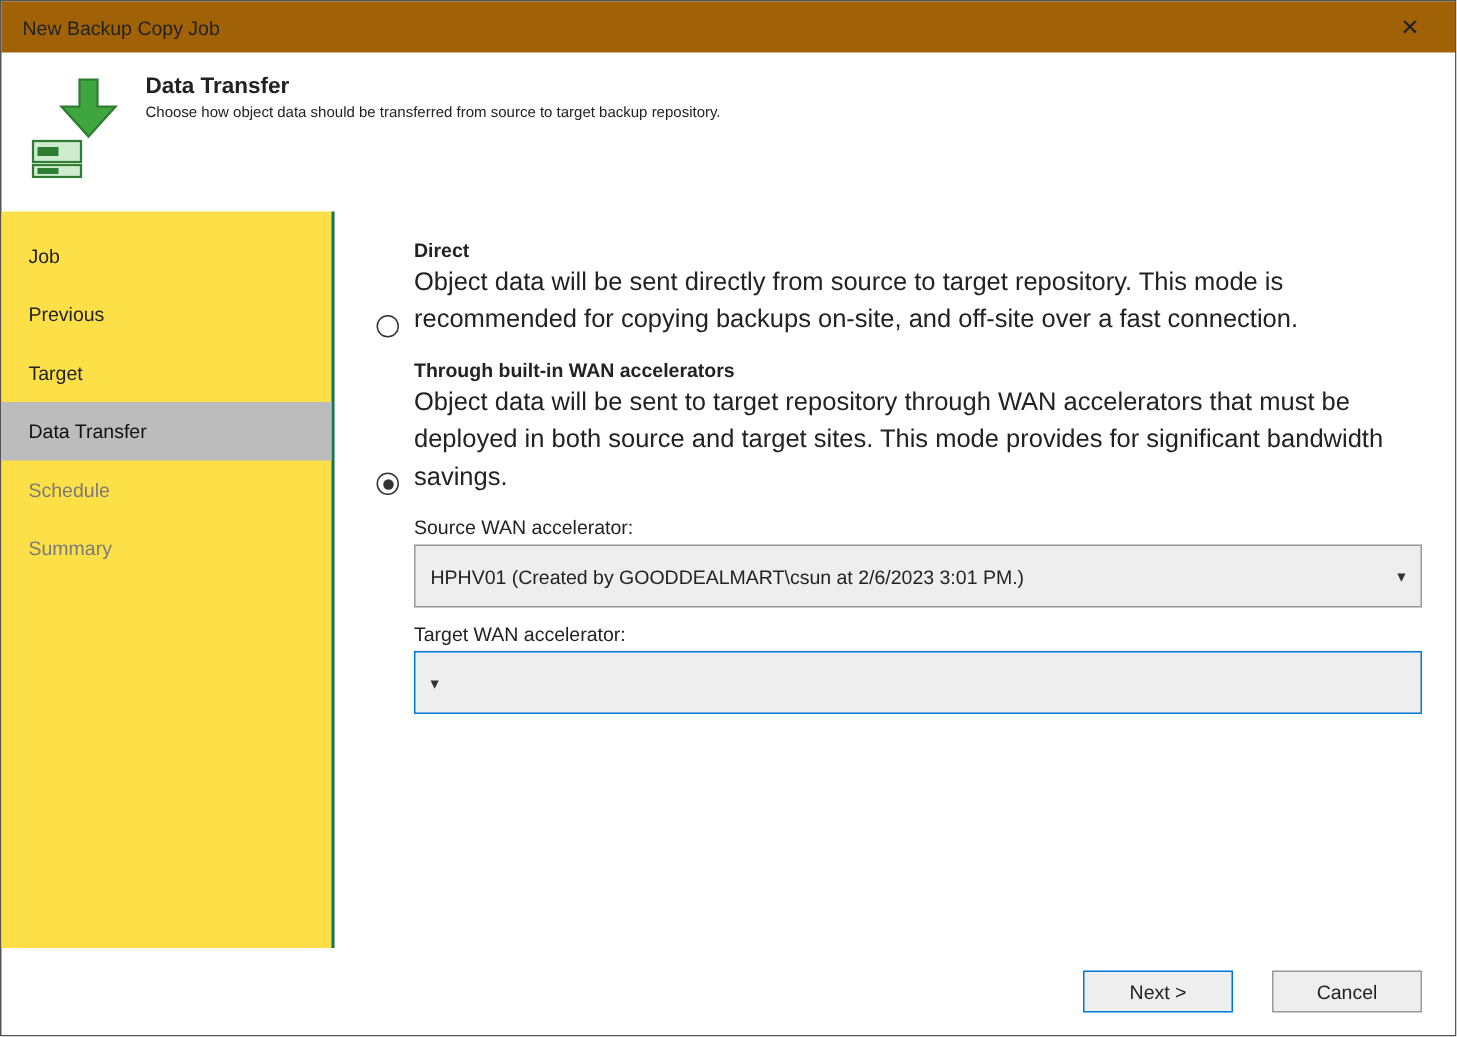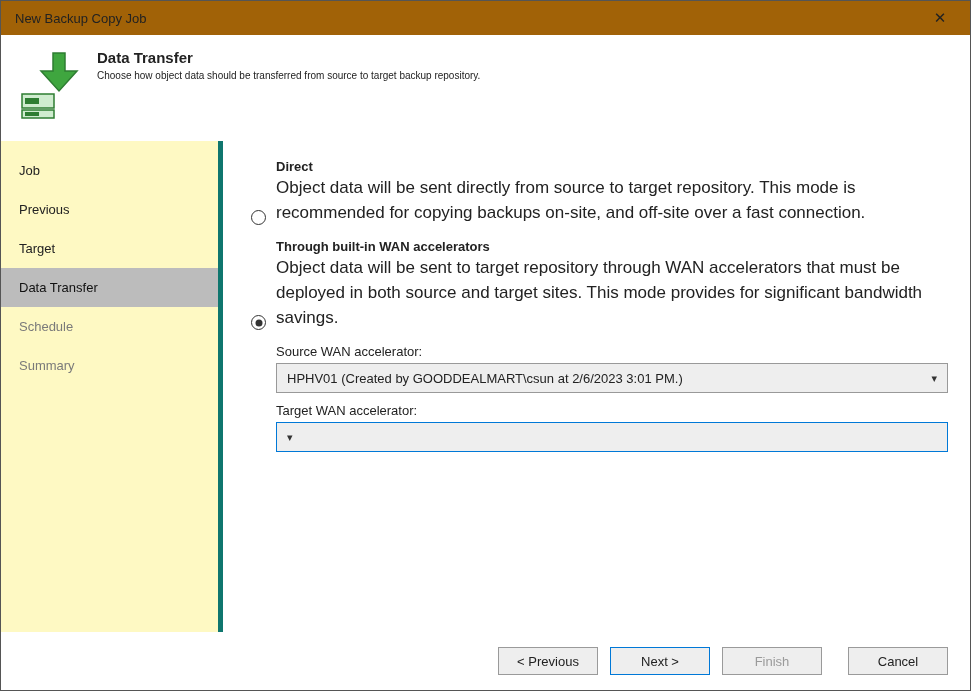--- a/index.html
+++ b/index.html
@@ -52,22 +52,22 @@
     margin: 0;
     font-size: 10px;
   }
   .body {
     flex: 1;
     display: flex;
     min-height: 0;
   }
   .sidebar {
     width: 222px;
-    background: #fef9c3;
-    border-right: 5px solid #0f766e;
+    background: #fde047;
+    border-right: 2px solid #0f766e;
     padding-top: 10px;
   }
   .sidebar-item {
     padding: 12px 18px;
     font-size: 13px;
     color: #222;
     cursor: default;
   }
   .sidebar-item.active {
     background: #bcbcbc;
@@ -118,21 +118,21 @@
     margin: 10px 0 10px 25px;
   }
   .field-label {
     font-size: 13px;
     margin-bottom: 4px;
   }
   .select {
     display: flex;
     align-items: center;
     justify-content: space-between;
-    height: 30px;
+    height: 42px;
     padding: 0 10px;
     font-size: 13px;
     border: 1px solid #999;
     background: #eeeeee;
   }
   .select.focus {
     border: 1.6px solid #0078d7;
   }
   .chevron {
     font-size: 11px;
@@ -236,19 +236,17 @@
         <div class="field-label">Target WAN accelerator:</div>
         <div class="select focus">
           <span class="chevron">▾</span>
         </div>
       </div>
 
     </div>
   </div>
 
   <div class="footer">
-    <div class="btn">&lt; Previous</div>
     <div class="btn primary">Next &gt;</div>
-    <div class="btn disabled">Finish</div>
     <div class="btn gap">Cancel</div>
   </div>
 
 </div>
 
 </body></html>

